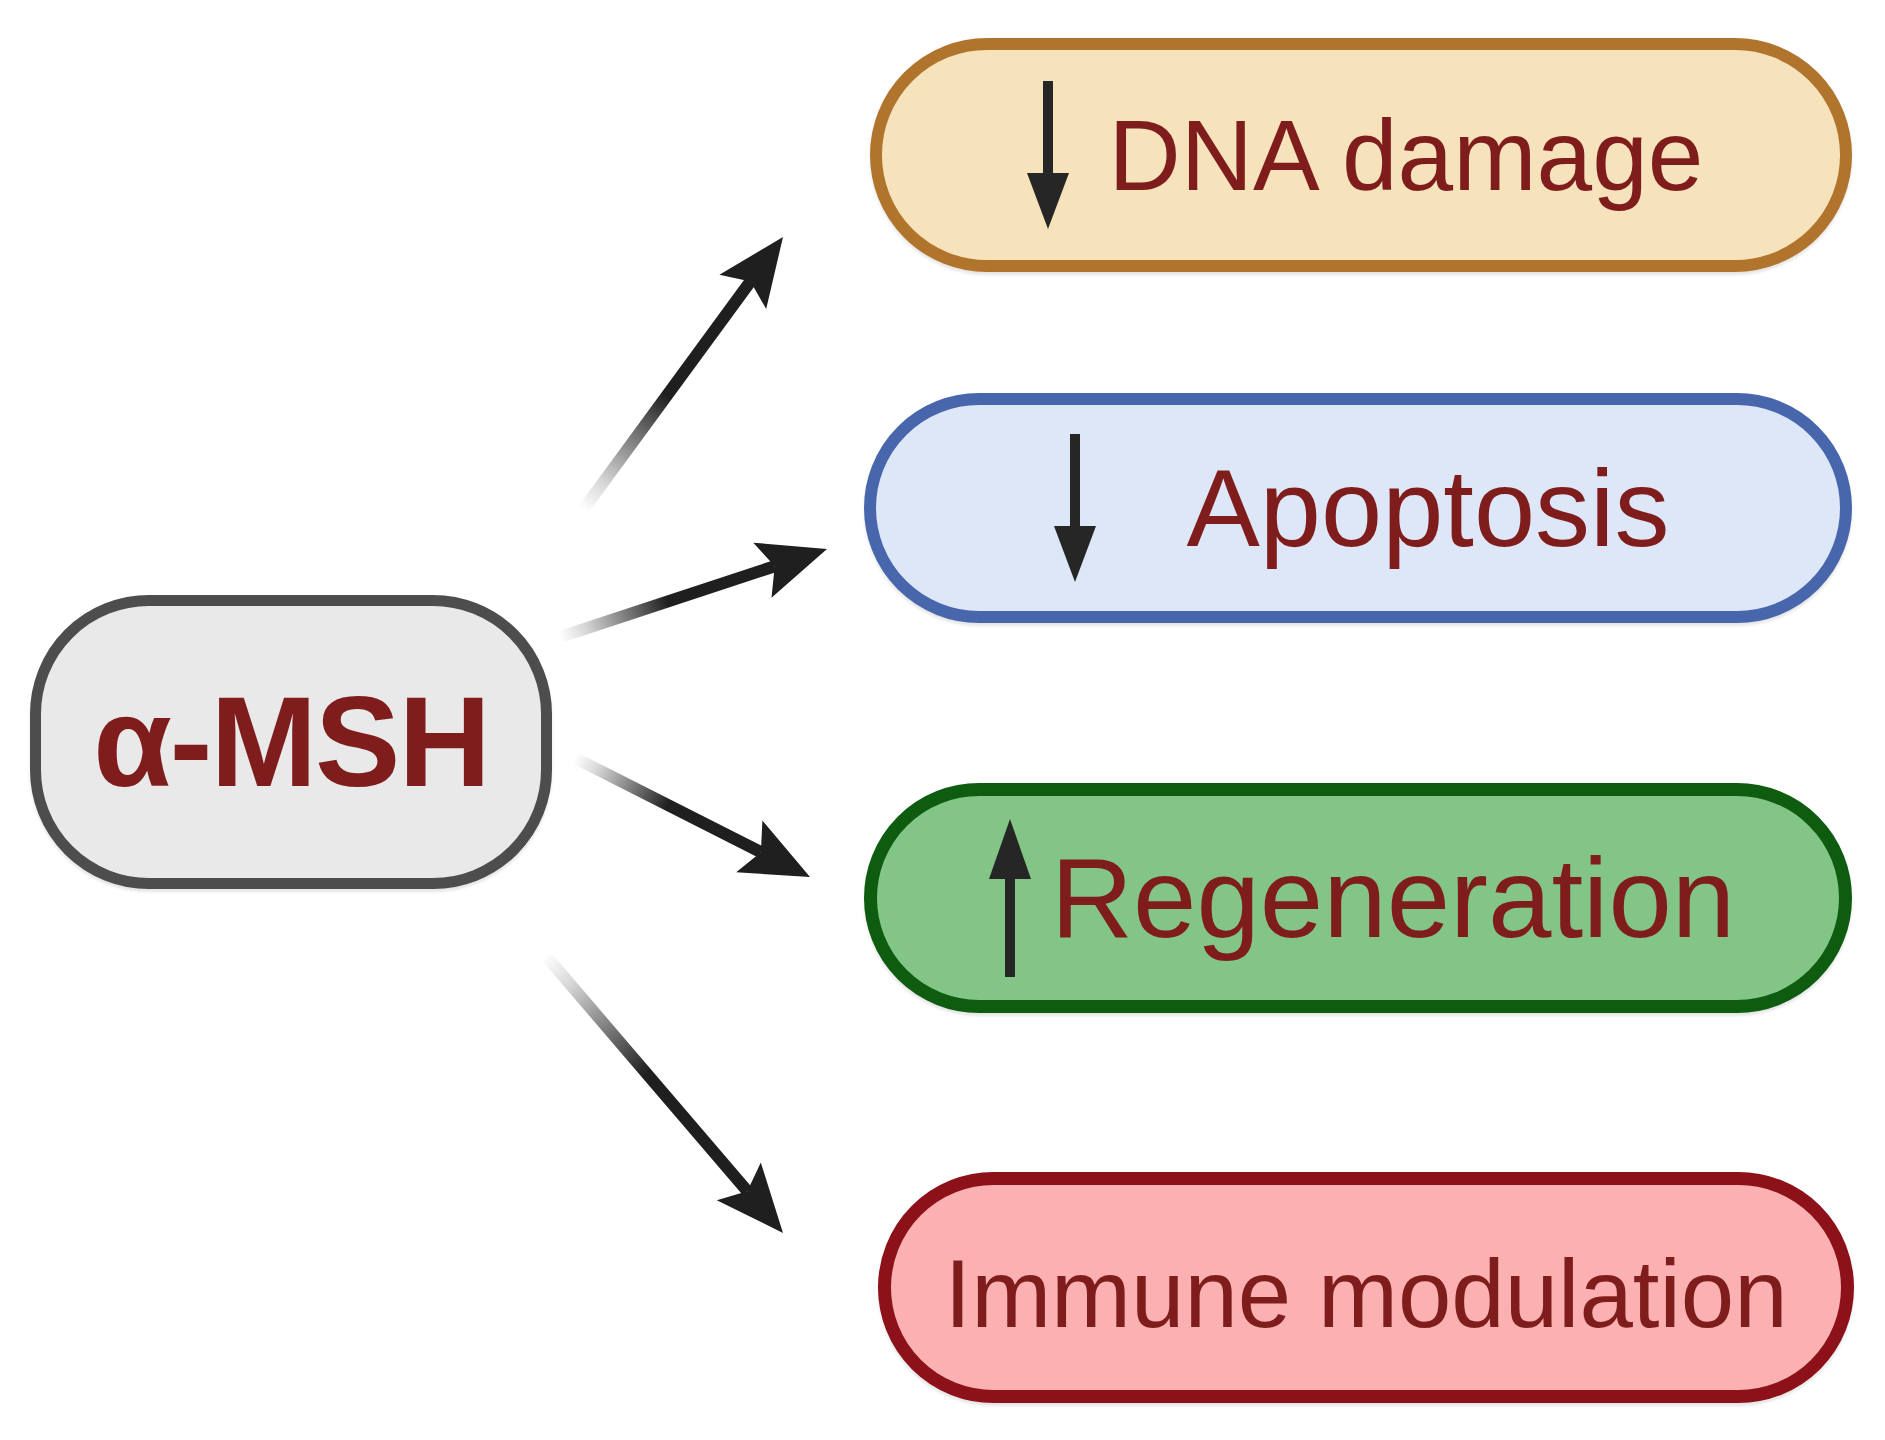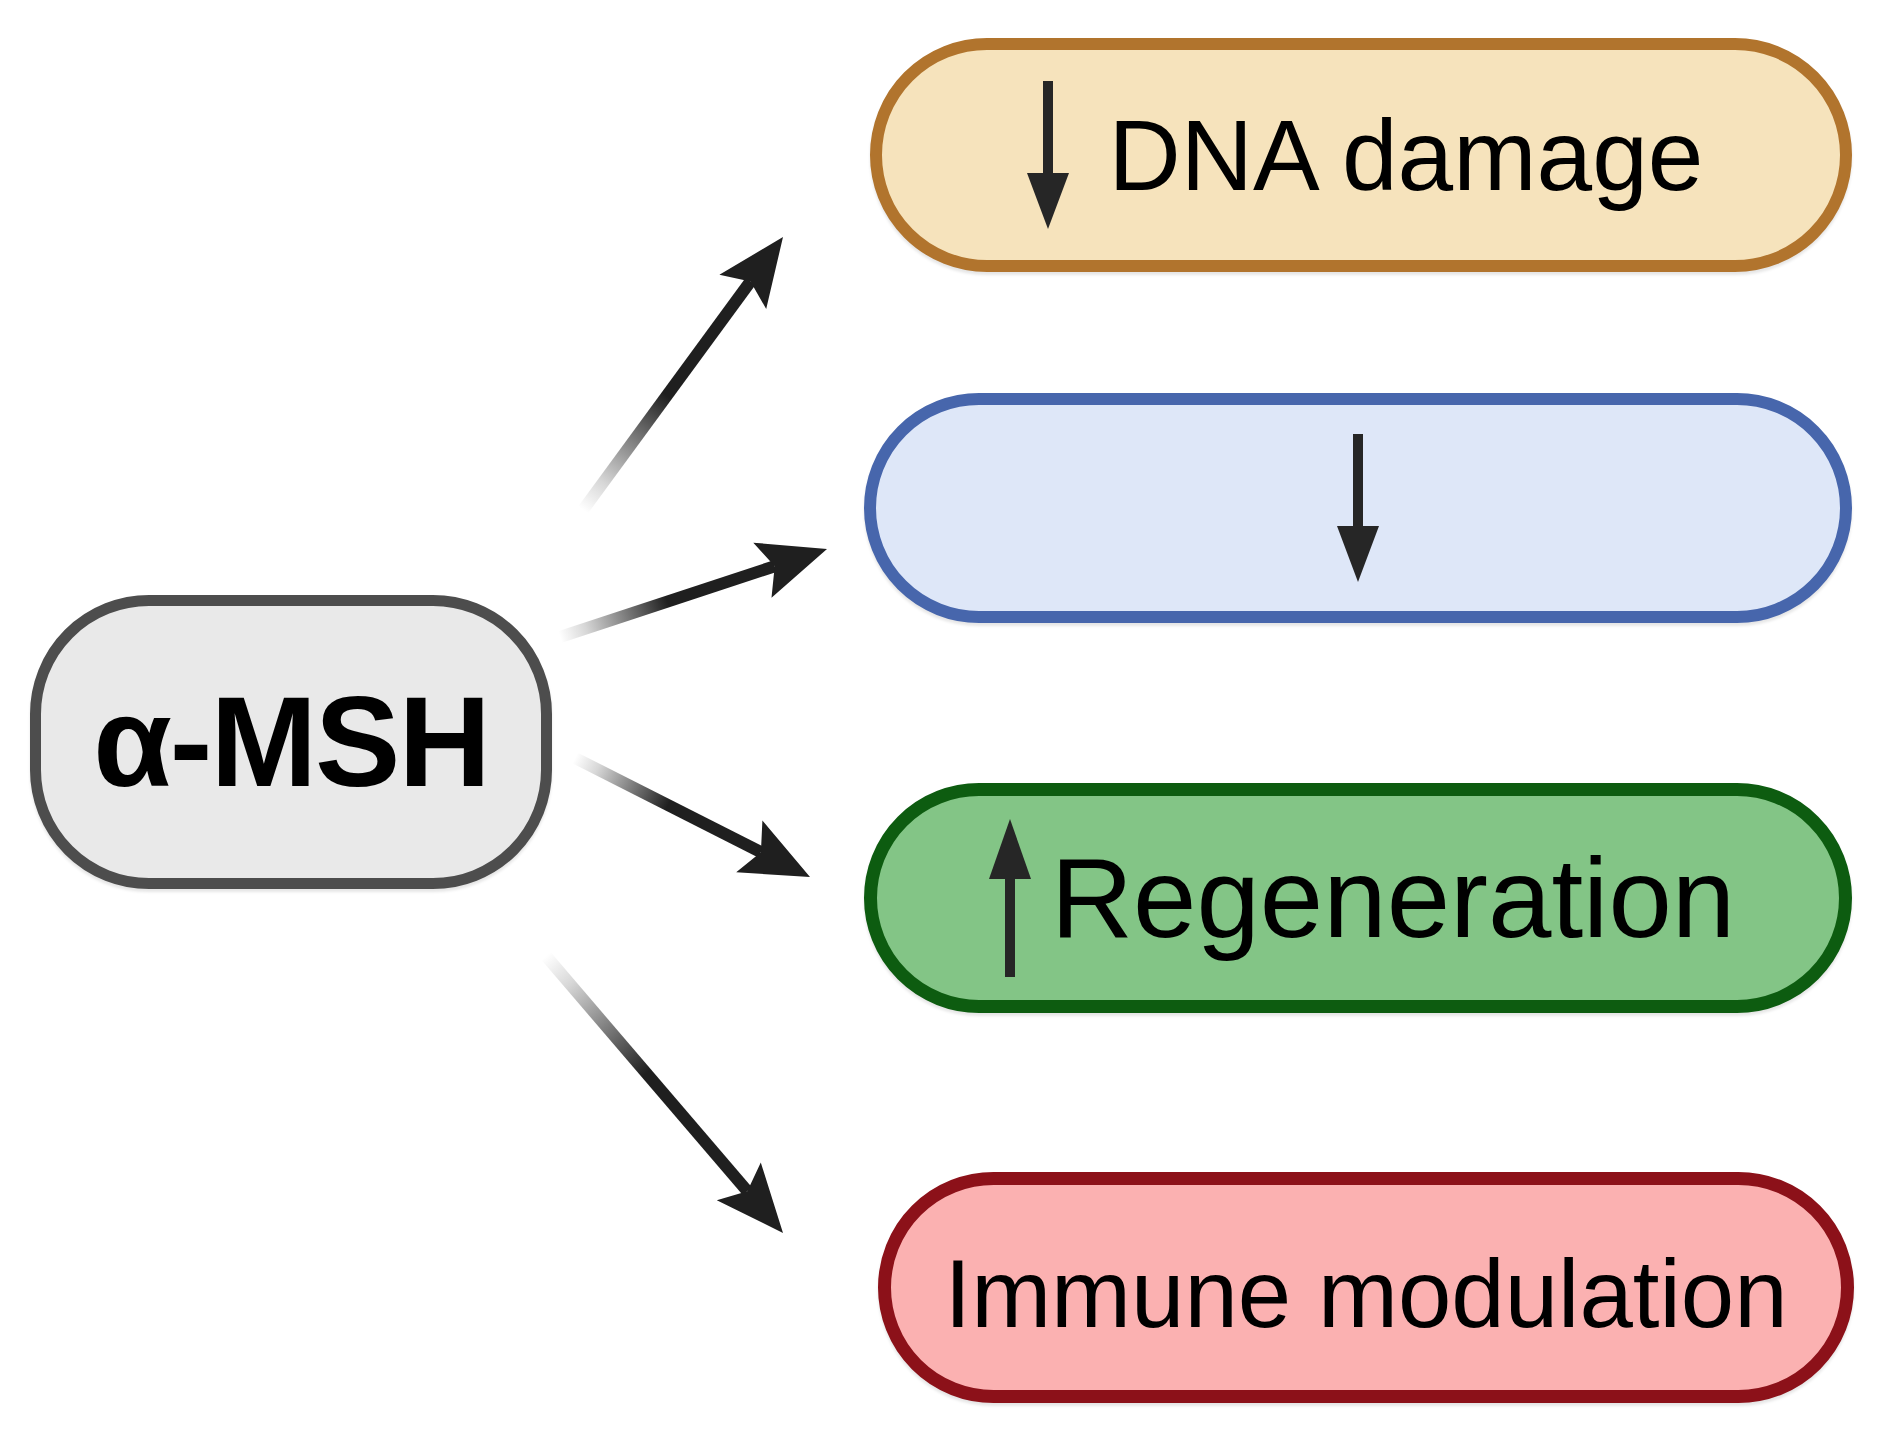--- a/index.html
+++ b/index.html
@@ -22,21 +22,21 @@
   .node {
     position: absolute;
     box-sizing: border-box;
     display: flex;
     align-items: center;
     justify-content: center;
     border-style: solid;
     box-shadow: 0 3px 3px rgba(0,0,0,0.10);
   }
   .node .label {
-    color: #000000;
+    color: #7f1d1d;
     white-space: nowrap;
     line-height: 1;
   }
   .source-node {
     left: 30px; top: 595px;
     width: 522px; height: 294px;
     border-width: 11px;
     border-radius: 119px;
   }
   .source-node .label {
@@ -133,20 +133,21 @@
       <polygon points="8,94 50,94 29,150" fill="#262626"></polygon>
     </svg>
     <span class="label">DNA damage</span>
   </div>
 
   <div class="node target-node node-apoptosis" style="background: rgb(222, 231, 248); border-color: rgb(71, 102, 172);">
     <svg class="trend-glyph" width="58" height="152" viewBox="0 0 58 152">
       <rect x="24" y="2" width="10" height="98" fill="#262626"></rect>
       <polygon points="8,94 50,94 29,150" fill="#262626"></polygon>
     </svg>
+    <span class="label">Apoptosis</span>
   </div>
 
   <div class="node target-node node-regeneration" style="background: rgb(131, 197, 134); border-color: rgb(13, 92, 16); gap: 12px;">
     <svg class="trend-glyph" width="58" height="162" viewBox="0 0 58 162">
       <polygon points="29,2 8,62 50,62" fill="#262626"></polygon>
       <rect x="24" y="56" width="10" height="104" fill="#262626"></rect>
     </svg>
     <span class="label">Regeneration</span>
   </div>
 

